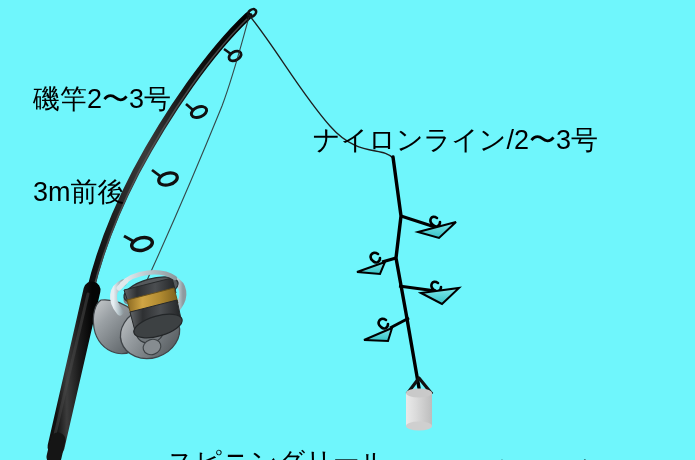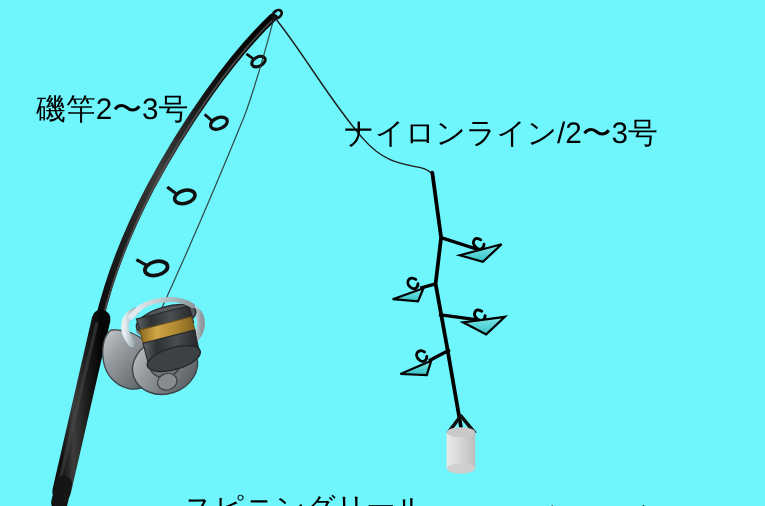--- a/index.html
+++ b/index.html
@@ -29,21 +29,21 @@
   .label {
     position: absolute;
     color: #000000;
     font-size: 27px;
     line-height: 31px;
     white-space: pre;
     letter-spacing: 0px;
     font-weight: 400;
   }
   #label-rod      { left: 33px;  top: 22px; }
-  #label-line     { left: 313px; top: 44px; }
+  #label-line     { left: 313px; top: 63px; }
   #label-sabiki   { left: 476px; top: 208px; }
   #label-reel     { left: 167px; top: 385px; }
   #label-kago     { left: 450px; top: 395px; }
   .label-line2 { display: block; }
 </style>
 </head>
 <body>
 
 <div id="diagram-root">
 
@@ -200,20 +200,21 @@
       <path d="M 122 284 C 134 272, 160 268, 175 278" fill="none" stroke="url(#gradBail)" stroke-width="4.5" stroke-linecap="round"></path>
       <path d="M 119 288 L 126 281" fill="none" stroke="#dfe8ec" stroke-width="5" stroke-linecap="round"></path>
 
       <ellipse cx="152" cy="347" rx="9" ry="7.5" transform="rotate(-18 152 347)" fill="#868c90" stroke="#3c4144" stroke-width="1.1"></ellipse>
     </g>
 
   </svg>
 
   <div class="label" id="label-rod">
     <span class="label-line2">磯竿2〜3号</span>
+    <span class="label-line2">3m前後</span>
   </div>
 
   <div class="label" id="label-line">
     <span class="label-line2">ナイロンライン/2〜3号</span>
   </div>
 
 
   <div class="label" id="label-reel">
     <span class="label-line2">スピニングリール</span>
     

